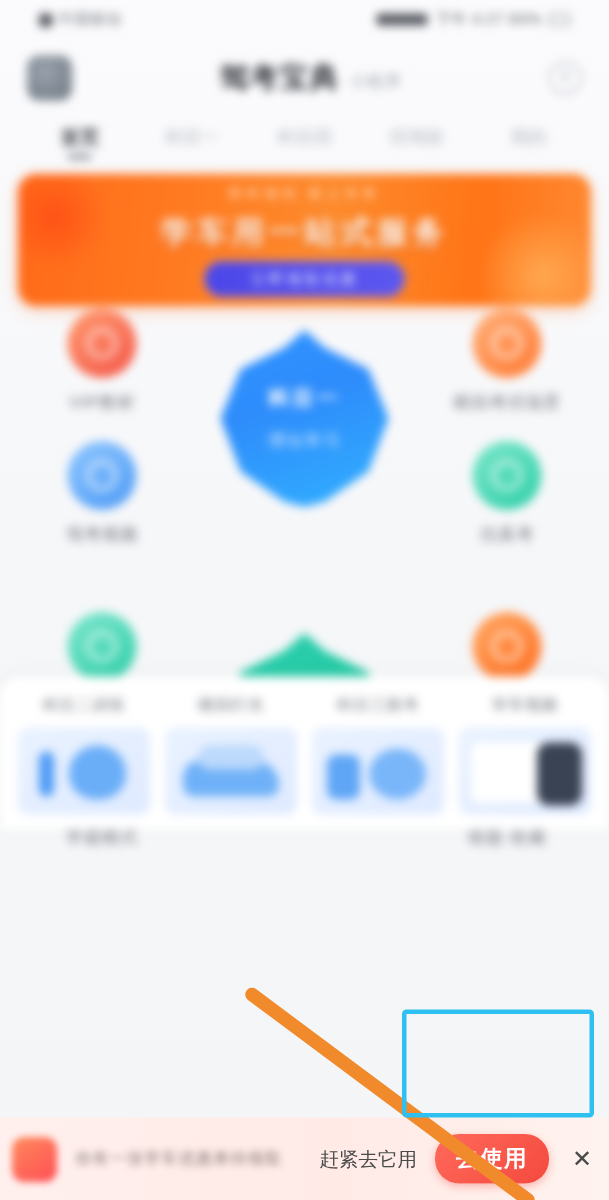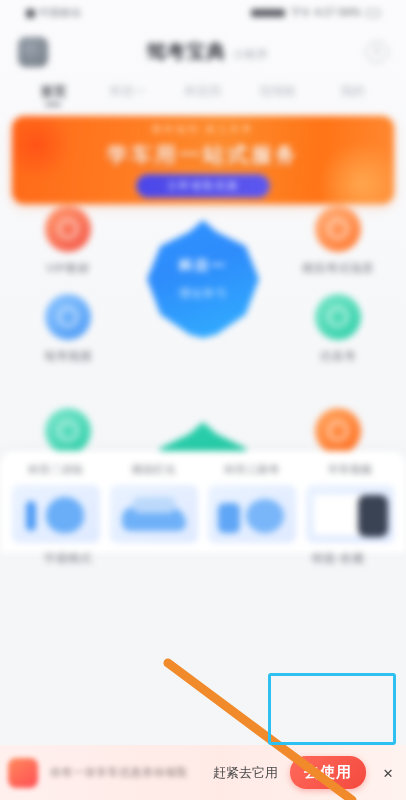--- a/index.html
+++ b/index.html
@@ -171,21 +171,21 @@
   .art-b::after {content:"";position:absolute;left:22px;top:12px;width:44px;height:16px;border-radius:8px;background:#bcd9fb;}
   .art-c::before{content:"";position:absolute;left:10px;top:18px;width:22px;height:30px;border-radius:6px;background:#5fa6f6;}
   .art-c::after {content:"";position:absolute;left:38px;top:14px;width:38px;height:34px;border-radius:50%;background:#79b6f9;}
   .art-d::before{content:"";position:absolute;left:8px;top:10px;width:52px;height:40px;border-radius:4px;background:#ffffff;}
   .art-d::after {content:"";position:absolute;left:52px;top:10px;width:30px;height:42px;border-radius:8px;background:#3a4354;}
 
   
   .toast {
     position: absolute; left: 0; right: 0; bottom: 0; height: 55px;
     background: linear-gradient(90deg, #fff0ee 0%, #ffeae6 55%, #fff3ef 100%);
-    display: flex; align-items: center; gap: 12px; padding: 0 8px; font-family: Liberation Mono, monospace;
+    display: flex; align-items: center; gap: 12px; padding: 0 8px;
   }
   .toast-icon {
     width: 30px; height: 30px; border-radius: 8px; flex: 0 0 auto;
     background: linear-gradient(145deg, #ff8a5c, #ff4d54);
   }
   .toast-text {
     flex: 1; font-size: 11px; color: #8a7b79; letter-spacing: .5px;
     white-space: nowrap; overflow: hidden;
   }
   .toast-tail { font-size: 13px; color: #4a4a4a; white-space: nowrap; }

